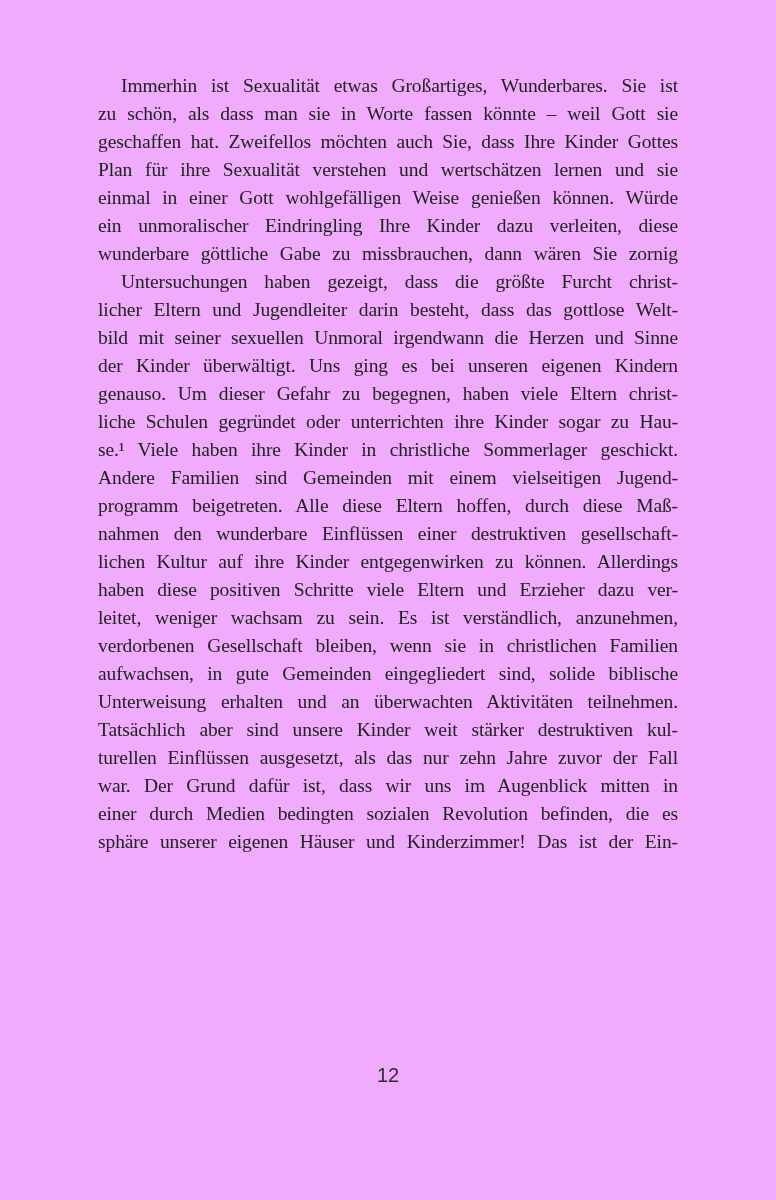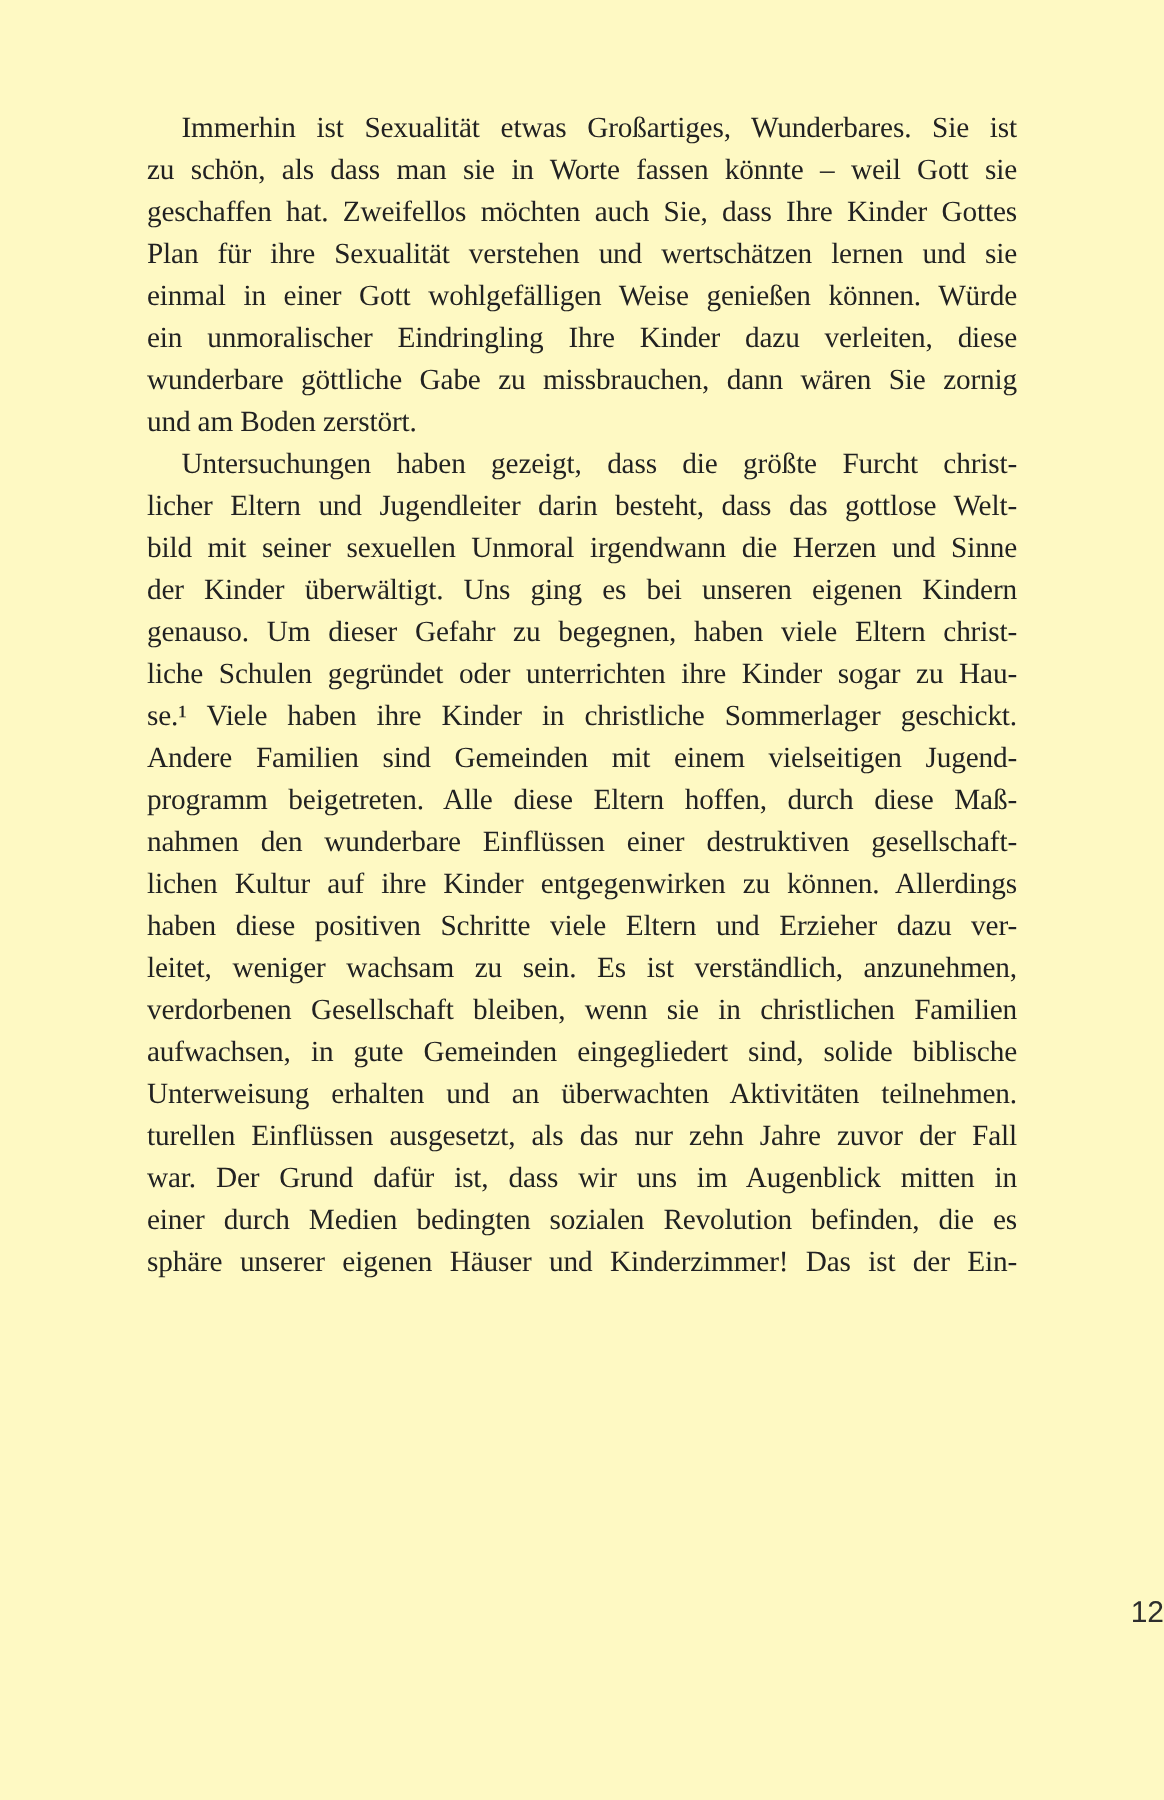--- a/index.html
+++ b/index.html
@@ -39,58 +39,58 @@
     text-align-last: left;
   }
   .line.indent {
     text-indent: 23px;
   }
   .page-number {
     position: absolute;
     top: 1064px;
     left: 0;
     width: 776px;
-    text-align: right;
+    text-align: center;
     font-family: "Liberation Sans", "DejaVu Sans", sans-serif;
     font-size: 20px;
     color: #2e2e2e;
   }
 </style>
 </head>
 <body>
 
-<div class="book-page" style="background: #fef9c3; color: rgb(34, 34, 34);">
+<div class="book-page" style="background: #f0abfc; color: rgb(34, 34, 34);">
   <div class="text-block">
     <div class="paragraph">
         <div class="line indent">Immerhin ist Sexualität etwas Großartiges, Wunderbares. Sie ist</div>
         <div class="line">zu schön, als dass man sie in Worte fassen könnte – weil Gott sie</div>
         <div class="line">geschaffen hat. Zweifellos möchten auch Sie, dass Ihre Kinder Gottes</div>
         <div class="line">Plan für ihre Sexualität verstehen und wertschätzen lernen und sie</div>
         <div class="line">einmal in einer Gott wohlgefälligen Weise genießen können. Würde</div>
         <div class="line">ein unmoralischer Eindringling Ihre Kinder dazu verleiten, diese</div>
         <div class="line">wunderbare göttliche Gabe zu missbrauchen, dann wären Sie zornig</div>
-        <div class="line last">und am Boden zerstört.</div>
       </div>
     <div class="paragraph">
         <div class="line indent">Untersuchungen haben gezeigt, dass die größte Furcht christ-</div>
         <div class="line">licher Eltern und Jugendleiter darin besteht, dass das gottlose Welt-</div>
         <div class="line">bild mit seiner sexuellen Unmoral irgendwann die Herzen und Sinne</div>
         <div class="line">der Kinder überwältigt. Uns ging es bei unseren eigenen Kindern</div>
         <div class="line">genauso. Um dieser Gefahr zu begegnen, haben viele Eltern christ-</div>
         <div class="line">liche Schulen gegründet oder unterrichten ihre Kinder sogar zu Hau-</div>
         <div class="line">se.¹ Viele haben ihre Kinder in christliche Sommerlager geschickt.</div>
         <div class="line">Andere Familien sind Gemeinden mit einem vielseitigen Jugend-</div>
         <div class="line">programm beigetreten. Alle diese Eltern hoffen, durch diese Maß-</div>
         <div class="line">nahmen den wunderbare Einflüssen einer destruktiven gesellschaft-</div>
         <div class="line">lichen Kultur auf ihre Kinder entgegenwirken zu können. Allerdings</div>
         <div class="line">haben diese positiven Schritte viele Eltern und Erzieher dazu ver-</div>
         <div class="line">leitet, weniger wachsam zu sein. Es ist verständlich, anzunehmen,</div>
         <div class="line">verdorbenen Gesellschaft bleiben, wenn sie in christlichen Familien</div>
         <div class="line">aufwachsen, in gute Gemeinden eingegliedert sind, solide biblische</div>
         <div class="line">Unterweisung erhalten und an überwachten Aktivitäten teilnehmen.</div>
+        <div class="line">Tatsächlich aber sind unsere Kinder weit stärker destruktiven kul-</div>
         <div class="line">turellen Einflüssen ausgesetzt, als das nur zehn Jahre zuvor der Fall</div>
         <div class="line">war. Der Grund dafür ist, dass wir uns im Augenblick mitten in</div>
         <div class="line">einer durch Medien bedingten sozialen Revolution befinden, die es</div>
         <div class="line">sphäre unserer eigenen Häuser und Kinderzimmer! Das ist der Ein-</div>
       </div>
   </div>
   <div class="page-number" style="color: rgb(46, 46, 46);">12</div>
 </div>
 
 </body></html>

